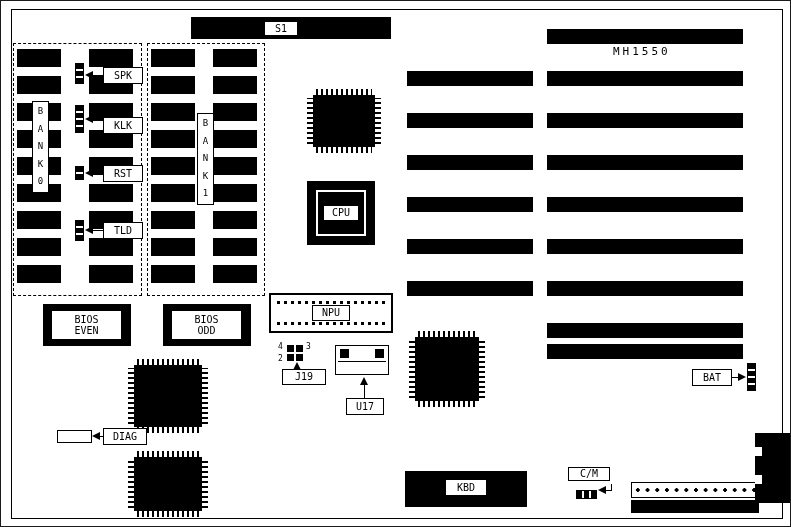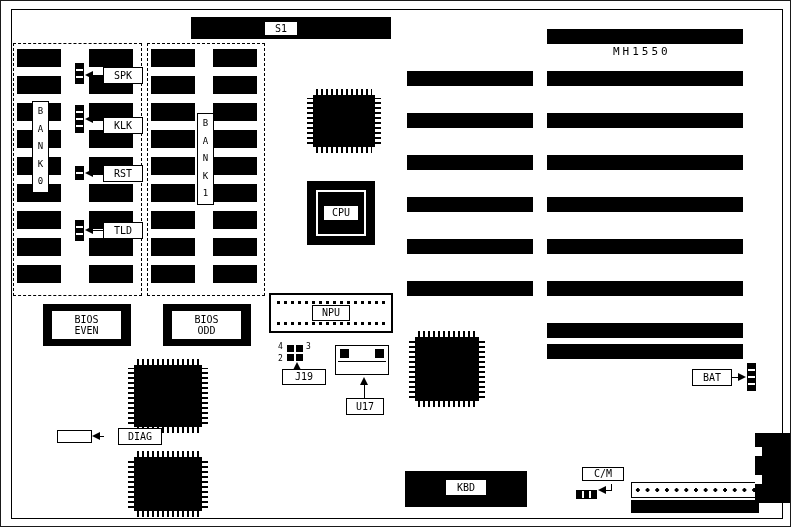--- a/index.html
+++ b/index.html
@@ -194,30 +194,30 @@
     <i class="pt"></i>
     <i class="pb"></i>
     <i class="pl"></i>
     <i class="pr"></i>
     <i class="qb"></i>
   </div>
 
   <div class="led" style="left:56px;top:429px;width:35px;height:13px"></div>
   <div class="arr-l" style="left:91px;top:431px"></div>
   <div class="stem-h" style="left:99px;top:435px;width:4px"></div>
-  <div class="lblbox" style="left:117px;top:427px;width:44px;height:17px">DIAG</div>
+  <div class="lblbox" style="left:102px;top:427px;width:44px;height:17px">DIAG</div>
 
   <div class="chip" style="left:404px;top:470px;width:122px;height:36px"></div>
   <div class="lblbox" style="left:444px;top:478px;width:42px;height:17px">KBD</div>
 
   <div class="pinstrip-h" style="left:575px;top:489px;width:21px;height:9px"></div>
   <div class="arr-l" style="left:597px;top:485px"></div>
   <div class="stem-h" style="left:605px;top:489px;width:6px"></div>
   <div class="stem-v" style="left:610px;top:483px;height:7px"></div>
-  <div class="lblbox" style="left:581px;top:466px;width:42px;height:14px">C/M</div>
+  <div class="lblbox" style="left:567px;top:466px;width:42px;height:14px">C/M</div>
 
   <div class="lblbox" style="left:691px;top:368px;width:40px;height:17px">BAT</div>
   <div class="stem-h" style="left:731px;top:376px;width:6px"></div>
   <div class="arr-r" style="left:737px;top:372px"></div>
   <div class="pinstrip-v" style="left:746px;top:362px;width:9px;height:28px"></div>
 
   <div style="left:630px;top:481px;width:128px;height:16px;border:1px solid #000;background:#fff">
     <i class="dots" style="left:1px;right:1px;top:3px;background-size:9.7px 8px"></i>
   </div>
   <div class="bar" style="left:630px;top:499px;width:128px;height:13px"></div>

